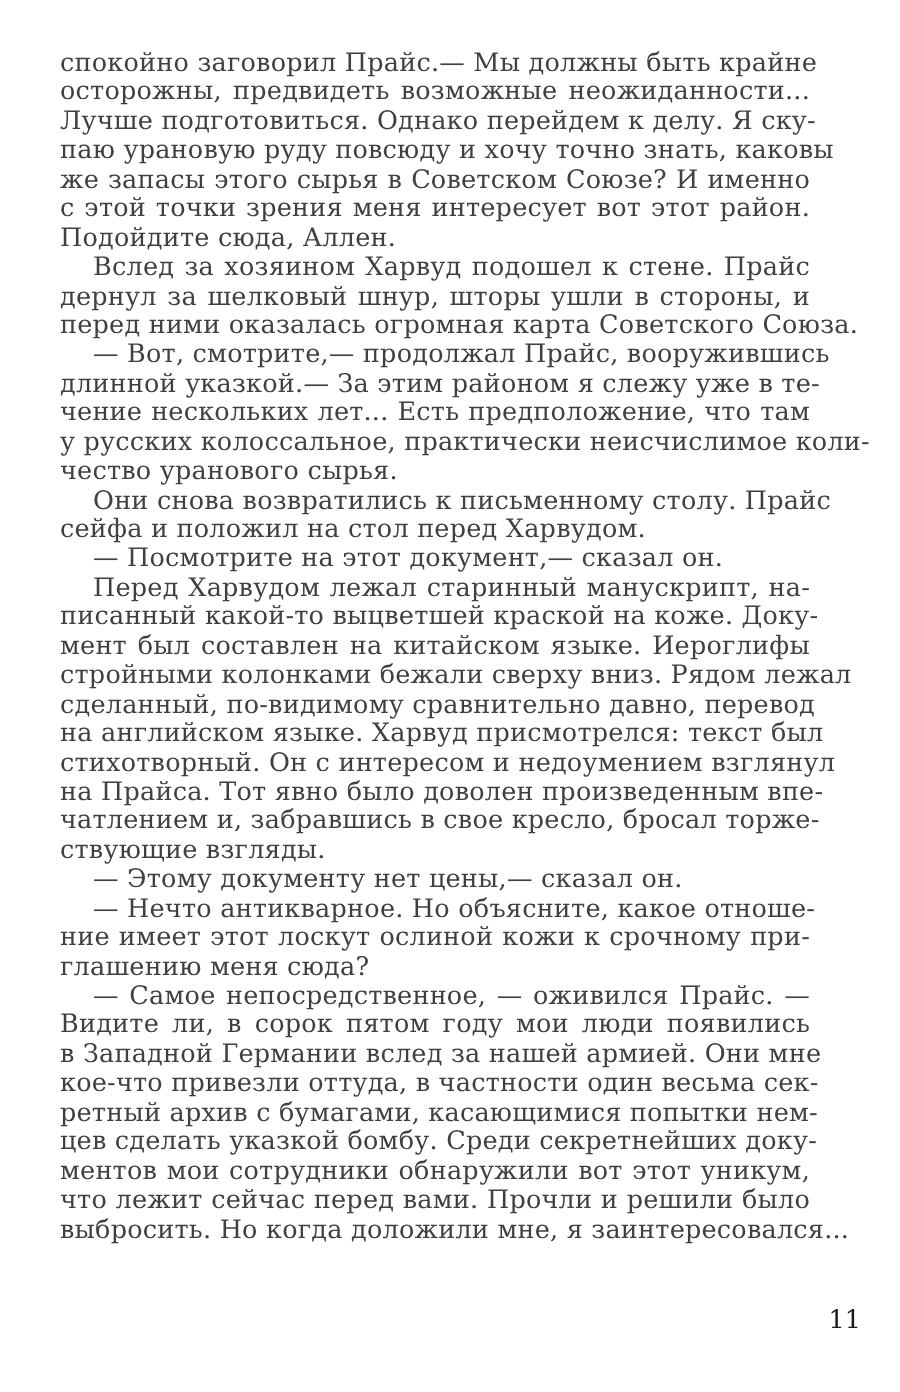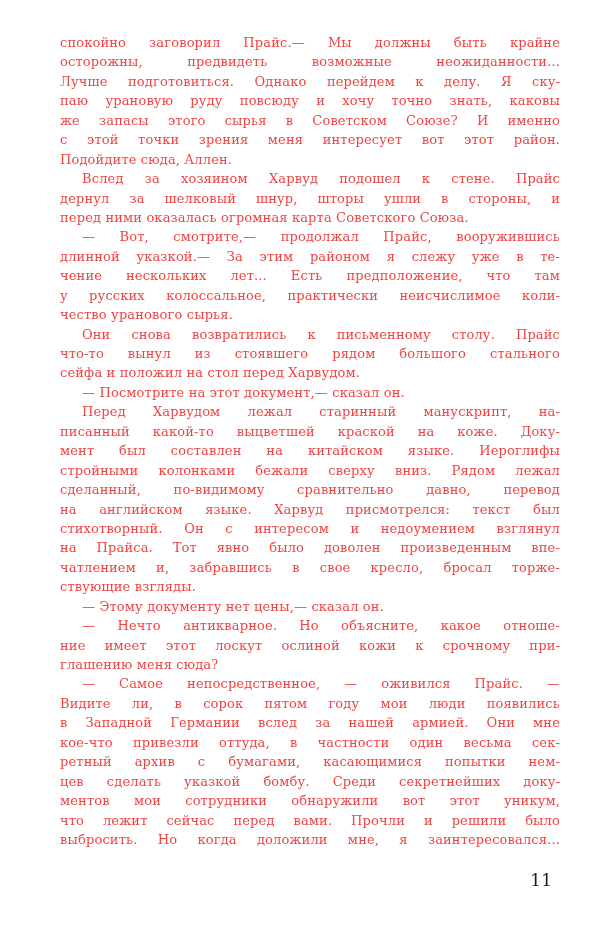--- a/index.html
+++ b/index.html
@@ -8,45 +8,45 @@
       background: #ffffff;
     }
     body {
       width: 600px;
       height: 928px;
       position: relative;
       overflow: hidden;
     }
     .page {
       position: absolute;
-      left: 60px;
+      left: 40px;
       top: 33px;
       width: 500px;
       font-family: "DejaVu Serif", "Liberation Serif", serif;
-      font-size: 13px;
-      color: #ef4444;
+      font-size: 17px;
+      color: #404040;
       letter-spacing: 0.15px;
     }
     .line {
       display: block;
       height: 19.45px;
       line-height: 19.45px;
       white-space: nowrap;
       text-align: justify;
       text-align-last: justify;
     }
     .line.last {
       text-align-last: left;
     }
     .line.indent {
       padding-left: 22px;
     }
     .page-number {
       position: absolute;
-      left: 530px;
+      left: 552px;
       top: 870px;
       width: 22px;
       text-align: right;
       font-family: "DejaVu Serif", "Liberation Serif", serif;
       font-size: 17px;
       color: #1a1a1a;
     }
   </style>
 </head>
 <body>
@@ -61,21 +61,20 @@
     <span class="line last">Подойдите сюда, Аллен.</span>
     <span class="line indent">Вслед за хозяином Харвуд подошел к стене. Прайс</span>
     <span class="line">дернул за шелковый шнур, шторы ушли в стороны, и</span>
     <span class="line last">перед ними оказалась огромная карта Советского Союза.</span>
     <span class="line indent">— Вот, смотрите,— продолжал Прайс, вооружившись</span>
     <span class="line">длинной указкой.— За этим районом я слежу уже в те-</span>
     <span class="line">чение нескольких лет... Есть предположение, что там</span>
     <span class="line">у русских колоссальное, практически неисчислимое коли-</span>
     <span class="line last">чество уранового сырья.</span>
     <span class="line indent">Они снова возвратились к письменному столу. Прайс</span>
-    <span class="line">что-то вынул из стоявшего рядом большого стального</span>
     <span class="line last">сейфа и положил на стол перед Харвудом.</span>
     <span class="line indent last">— Посмотрите на этот документ,— сказал он.</span>
     <span class="line indent">Перед Харвудом лежал старинный манускрипт, на-</span>
     <span class="line">писанный какой-то выцветшей краской на коже. Доку-</span>
     <span class="line">мент был составлен на китайском языке. Иероглифы</span>
     <span class="line">стройными колонками бежали сверху вниз. Рядом лежал</span>
     <span class="line">сделанный, по-видимому сравнительно давно, перевод</span>
     <span class="line">на английском языке. Харвуд присмотрелся: текст был</span>
     <span class="line">стихотворный. Он с интересом и недоумением взглянул</span>
     <span class="line">на Прайса. Тот явно было доволен произведенным впе-</span>

